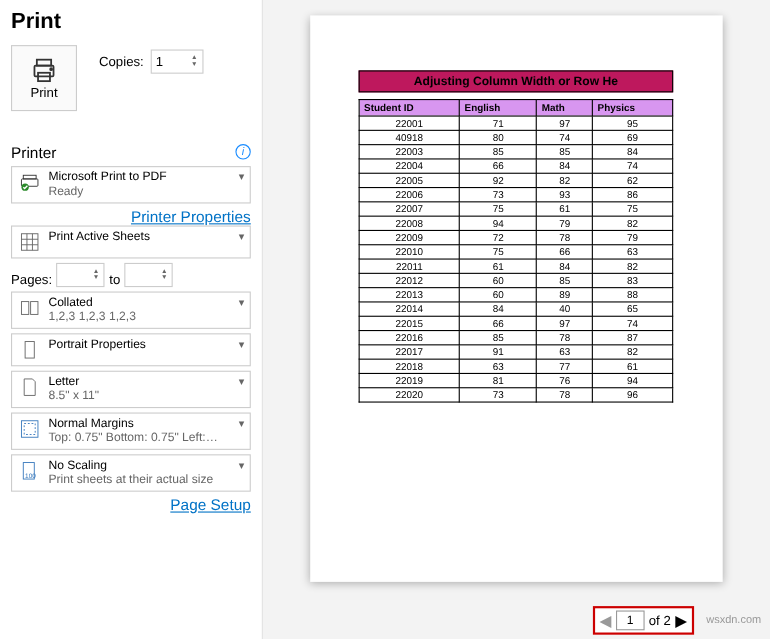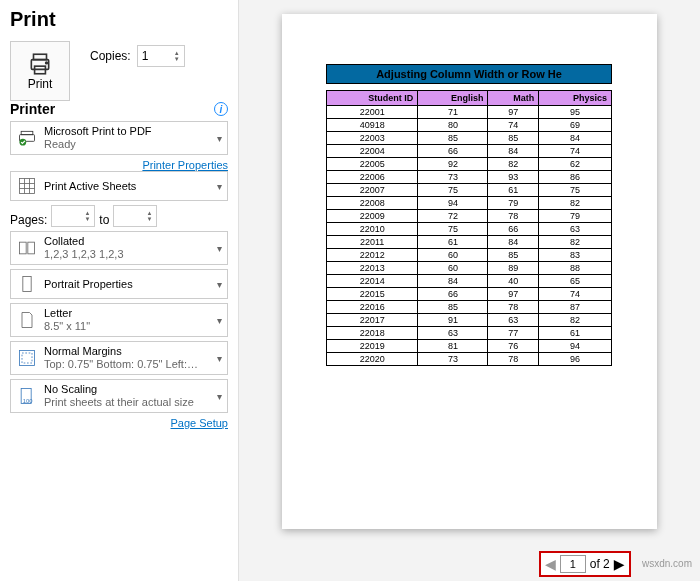--- a/index.html
+++ b/index.html
@@ -5,36 +5,36 @@
 * { box-sizing: border-box; margin: 0; padding: 0; font-family: "Segoe UI", Arial, sans-serif; }
 body { width: 700px; height: 581px; background: #fff; display: flex; overflow: hidden; position: relative; }
 .left-panel { width: 239px; padding: 8px 10px; border-right: 1px solid #e0e0e0; background: #fff; }
 .title { font-size: 20px; font-weight: 600; margin-bottom: 10px; }
 .print-row { display: flex; align-items: flex-start; gap: 20px; }
 .print-btn { display: flex; flex-direction: column; align-items: center; justify-content: center; width: 60px; height: 60px; border: 1px solid #ccc; background: #fafafa; cursor: pointer; font-size: 12px; }
 .print-btn svg { width: 26px; height: 26px; }
 .copies-row { display: flex; align-items: center; gap: 6px; font-size: 12px; margin-top: 4px;}
 .num-input { width: 48px; height: 22px; border: 1px solid #ccc; font-size: 12px; padding: 0 4px; display: flex; align-items: center; justify-content: space-between; }
 .spinner { display:flex; flex-direction:column; font-size:6px; color:#666; margin-left:4px; line-height:6px;}
-.section-hdr { font-size: 14px; font-weight: 700; margin-top: 0; margin-bottom: 4px; display:flex; justify-content:space-between; align-items:center;}
+.section-hdr { font-size: 14px; font-weight: 400; margin-top: 30px; margin-bottom: 4px; display:flex; justify-content:space-between; }
 .info-icon { width:14px; height:14px; border:1px solid #1a8cff; border-radius:50%; color:#1a8cff; font-size:10px; display:flex; align-items:center; justify-content:center; font-style:italic;}
-.dropdown { width: 100%; border: 1px solid #ccc; background: #fff; display: flex; align-items: center; padding: 3px 5px; font-size: 11px; gap: 6px; cursor: pointer; position: relative; min-height: 28px;}
+.dropdown { width: 100%; border: 1px solid #ccc; background: #fff; display: flex; align-items: flex-start; padding: 3px 5px; font-size: 11px; gap: 6px; cursor: pointer; position: relative; min-height: 28px;}
 .dropdown .texts { flex: 1; line-height: 13px; }
 .dropdown .sub { color: #666; font-size: 11px; }
 .dropdown .chev { font-size: 10px; color: #666; }
 .icon-box { width: 22px; height: 22px; display:flex; align-items:center; justify-content:center; flex-shrink:0;}
 .icon-box svg { width: 20px; height: 20px; }
-.link { color: #0072c6; text-decoration: underline; font-size: 11px; text-align: right; display: block; margin-top: 4px; cursor: pointer; }
+.link { color: #0072c6; text-decoration: underline; font-size: 14px; text-align: right; display: block; margin-top: 4px; cursor: pointer; }
 .pages-row { display:flex; align-items:flex-end; gap:4px; font-size:12px; margin-top:4px;}
 .pages-row .num-input { width:44px; }
 .preview-area { flex: 1; background: #f3f3f3; display: flex; flex-direction: column; align-items: center; padding-top: 14px; position:relative;}
 .page { width: 375px; height: 515px; background: #fff; box-shadow: 0 2px 8px rgba(0,0,0,0.3); padding: 50px 30px 30px 30px; position:relative;}
-.sheet-title { background: #0369a1; color:#000; font-size: 11px; font-weight:600; text-align:center; padding:3px 0; border:1px solid #000; width:286px; margin-left:14px;}
+.sheet-title { background: #be185d; color:#000; font-size: 11px; font-weight:600; text-align:center; padding:3px 0; border:1px solid #000; width:286px; margin-left:14px;}
 .tbl { border-collapse: collapse; width: 286px; margin-left:14px; font-size: 9px; }
-.tbl th { background: #d896f0; font-weight:600; border:1px solid #000; padding:2px 4px; text-align:right;}
+.tbl th { background: #d896f0; font-weight:600; border:1px solid #000; padding:2px 4px; text-align:left;}
 .tbl td { border:1px solid #000; padding:1px 4px; text-align:center; }
 .tbl .spacer-row td { border:none; height:6px; padding:0;}
 .pager-box { position:absolute; bottom:4px; left:300px; border:2px solid #c00; padding:2px 4px; display:flex; align-items:center; gap:4px; font-size:12px; background:#fff;}
 .pager-box .arrow { color:#999; font-size:14px; cursor:pointer;}
 .pager-box .arrow.active { color:#000; }
 .page-input { width:26px; height:18px; border:1px solid #999; font-size:11px; text-align:center;}
 .watermark { position:absolute; bottom:12px; right:8px; font-size:10px; color:#999;}
 </style>
 </head>
 <body>

